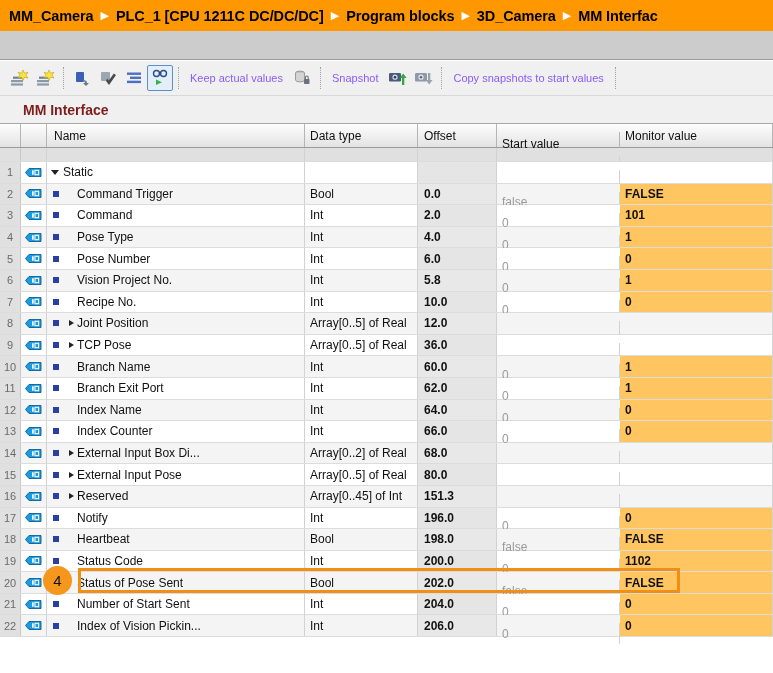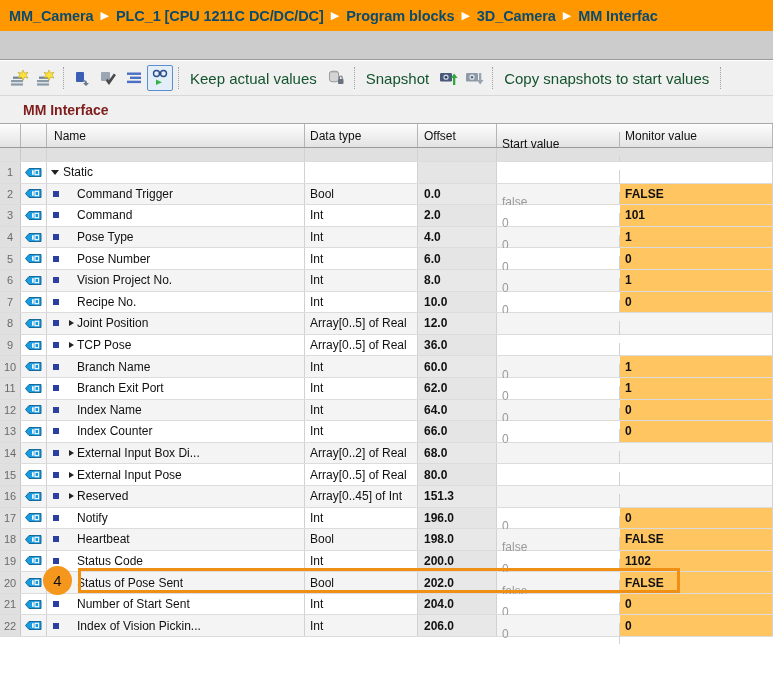--- a/index.html
+++ b/index.html
@@ -14,21 +14,21 @@
   
   .breadcrumb-bar {
     position: absolute; left: 0; top: 0; width: 773px; height: 31px;
     background: #ff9800;
     display: flex; align-items: center;
     padding-left: 9px;
     overflow: hidden;
     white-space: nowrap;
   }
   .bc-item {
-    color: #0c4a6e;
+    color: #000000;
     font-size: 14.5px;
     font-weight: bold;
     letter-spacing: -0.1px;
   }
   .bc-sep {
     color: #ffffff;
     font-size: 11px;
     margin: 0 7px;
     line-height: 1;
     transform: translateY(0px);
@@ -61,21 +61,21 @@
     background: #e4eef9;
     border-radius: 2px;
   }
   .tb-sep {
     width: 1px; height: 22px;
     border-left: 1px dotted #a0a0a0;
     margin: 0 5px;
     flex: 0 0 auto;
   }
   .tb-label {
-    font-size: 15px; color: #14532d;
+    font-size: 11px; color: #8b5cf6;
     padding: 0 6px;
     flex: 0 0 auto;
   }
 
   
   .block-title {
     position: absolute; left: 0; top: 96px; width: 773px; height: 28px;
     background: #f0f0f0;
     display: flex; align-items: center;
     padding-left: 23px;
@@ -453,21 +453,21 @@
               <rect x="10" y="3.3" width="3.6" height="4.4" fill="none" stroke="#ffffff" stroke-width="1.1"></rect>
             </svg>
           </div>
           <div class="c-name">
             <span class="sq" style="margin-left:2px;"></span>
             <span style="width:10px;display:inline-block;"></span>
             <span class="tri-spacer"></span>
             <span style="">Vision Project No.</span>
           </div>
           <div class="c-type">Int</div>
-          <div class="c-off">8.0</div>
+          <div class="c-off">5.8</div>
           <div class="c-start">0</div>
           <div class="c-mon filled">1</div>
         </div>
         <div class="row plain">
           <div class="c-num">7</div>
           <div class="c-tag">
             <svg class="tag-ico" viewBox="0 0 17 11">
               <path d="M0.5 5.5 L4 1.5 H16 V9.5 H4 Z" fill="#1a9be0" stroke="#0a5f90" stroke-width="0.9"></path>
               <rect x="7" y="3.3" width="1.7" height="4.4" fill="#ffffff"></rect>
               <rect x="10" y="3.3" width="3.6" height="4.4" fill="none" stroke="#ffffff" stroke-width="1.1"></rect>

